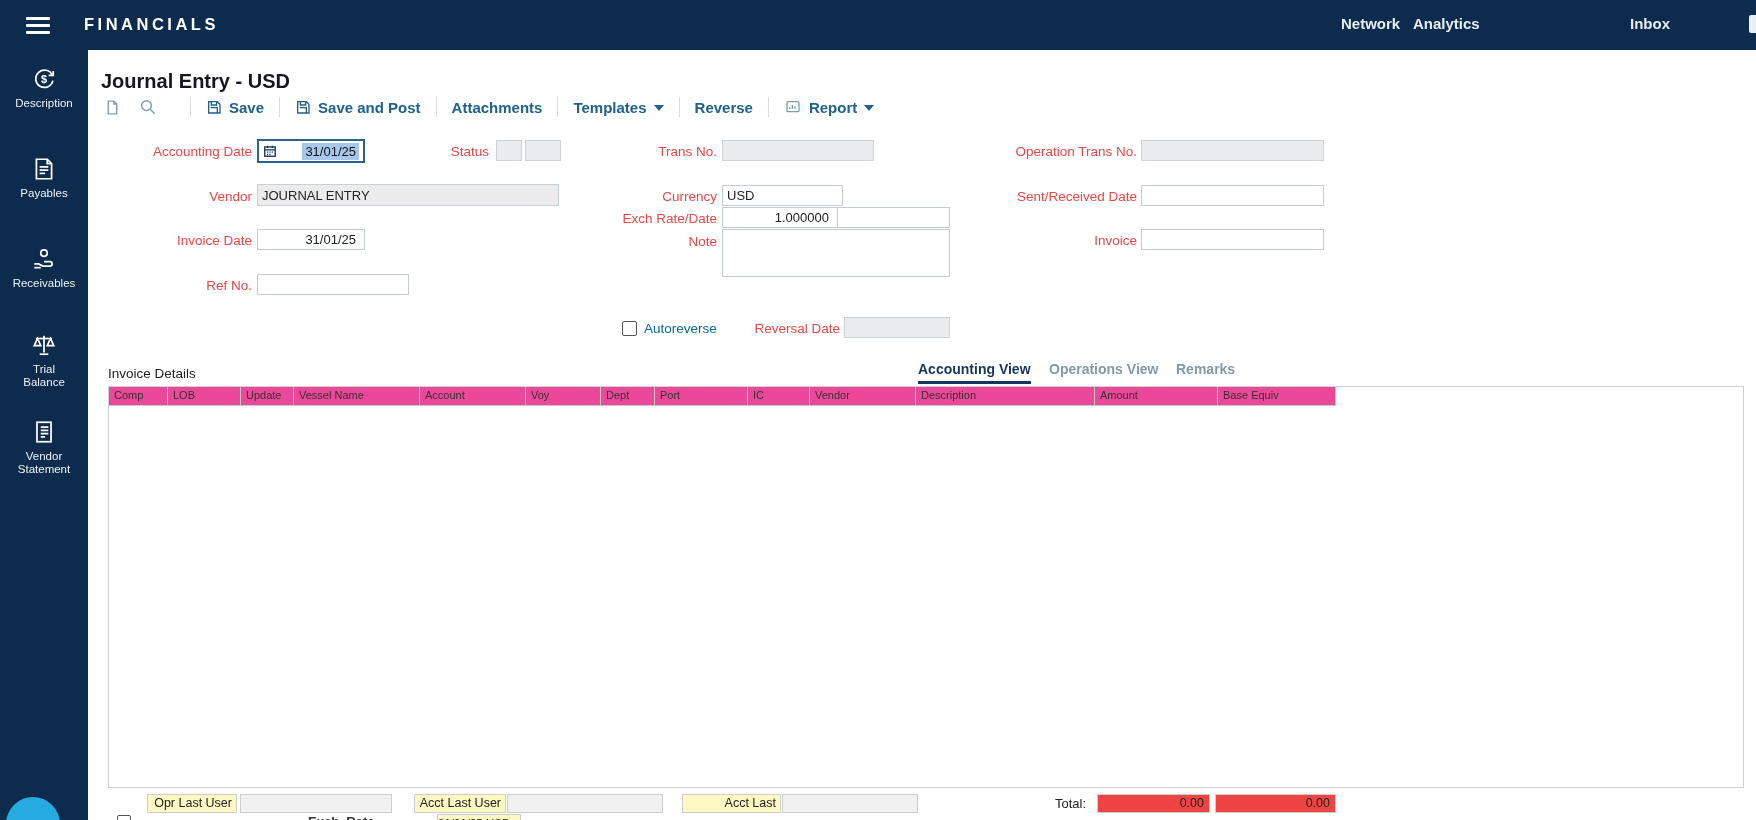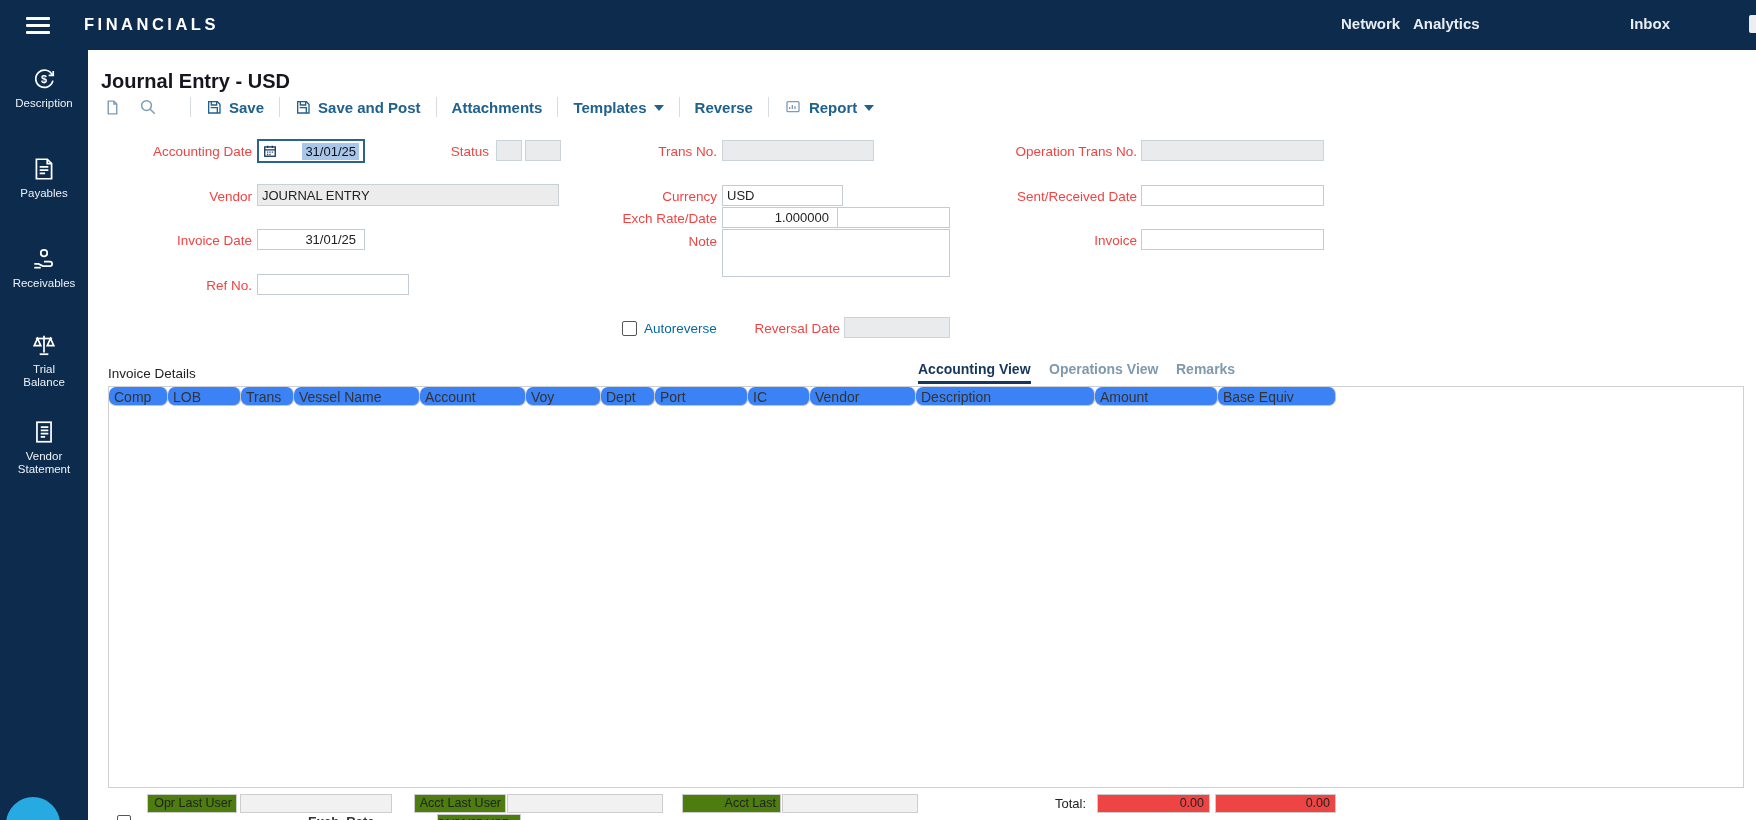--- a/index.html
+++ b/index.html
@@ -41,25 +41,25 @@
   .datefocus .selval { margin-left:auto; background:#a9c7e8; color:#10131a; font-size:13px; padding:1px 3px; }
   .checkbox { position:absolute; width:15px; height:15px; border:1.5px solid #555; background:#fff; box-sizing:border-box; border-radius:2px; cursor:pointer; }
   .plain { position:absolute; font-size:13.5px; color:#0369a1; line-height:21px; white-space:nowrap; }
   
   .section-label { position:absolute; left:108px; top:366px; font-size:13.5px; color:#222; }
   .tab { position:absolute; top:361px; font-size:14px; font-weight:700; cursor:pointer; padding-bottom:4px; white-space:nowrap; }
   .tab.active { color:#17365d; border-bottom:3px solid #17365d; }
   .tab.inactive { color:#7f99ad; }
   .grid { position:absolute; left:108px; top:386px; width:1636px; height:402px; border:1px solid #d0d0d0; box-sizing:border-box; background:#fff; overflow:hidden; }
   .grid-head { display:flex; }
-  .gh-cell { height:19px; background:#3b82f6; border-right:1px solid #c6c6c6; border-bottom:1px solid #c6c6c6;
-             box-sizing:border-box; font-size:14px; color:#333; padding:2px 0 0 5px; overflow:hidden; white-space:nowrap;border-radius:7px; }
+  .gh-cell { height:19px; background:#ec4899; border-right:1px solid #c6c6c6; border-bottom:1px solid #c6c6c6;
+             box-sizing:border-box; font-size:11px; color:#333; padding:2px 0 0 5px; overflow:hidden; white-space:nowrap; }
   .add-row { width:1227px; text-align:center; margin-top:8px; color:#2e75b6; font-size:13.5px; cursor:pointer; }
   
-  .fcell { position:absolute; height:19px; border:1px solid #cdcdcd; background:#4d7c0f; box-sizing:border-box;
+  .fcell { position:absolute; height:19px; border:1px solid #cdcdcd; background:#fef9c3; box-sizing:border-box;
            font-size:12.5px; line-height:17px; color:#222; overflow:hidden; }
   .fcell.lab { text-align:right; padding-right:4px; }
   .fcell.val { background:#f1f1f1; }
   .fcell.tot { background:#ef4444; text-align:right; padding-right:5px; }
   .total-label { position:absolute; font-size:13px; color:#222; text-align:right; line-height:19px; }
   .partial-label { position:absolute; font-size:13px; font-weight:bold; color:#333; white-space:nowrap; }
 </style>
 </head>
 <body>
 
@@ -242,21 +242,21 @@
 
   <div class="section-label">Invoice Details</div>
   <div class="tab active" style="left:918px;">Accounting View</div>
   <div class="tab inactive" style="left:1049px;">Operations View</div>
   <div class="tab inactive" style="left:1176px;">Remarks</div>
 
   <div class="grid">
     <div class="grid-head">
       <div class="gh-cell" style="width:59px;">Comp</div>
       <div class="gh-cell" style="width:73px;">LOB</div>
-      <div class="gh-cell" style="width:53px;">Trans</div>
+      <div class="gh-cell" style="width:53px;">Update</div>
       <div class="gh-cell" style="width:126px;">Vessel Name</div>
       <div class="gh-cell" style="width:106px;">Account</div>
       <div class="gh-cell" style="width:75px;">Voy</div>
       <div class="gh-cell" style="width:54px;">Dept</div>
       <div class="gh-cell" style="width:93px;">Port</div>
       <div class="gh-cell" style="width:62px;">IC</div>
       <div class="gh-cell" style="width:106px;">Vendor</div>
       <div class="gh-cell" style="width:179px;">Description</div>
       <div class="gh-cell" style="width:123px;">Amount</div>
       <div class="gh-cell" style="width:118px;">Base Equiv</div>

